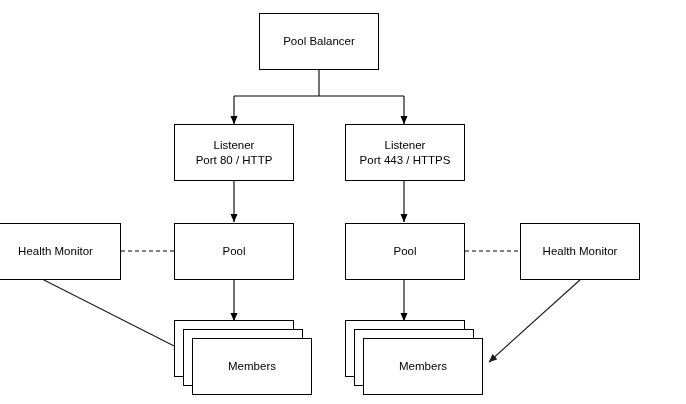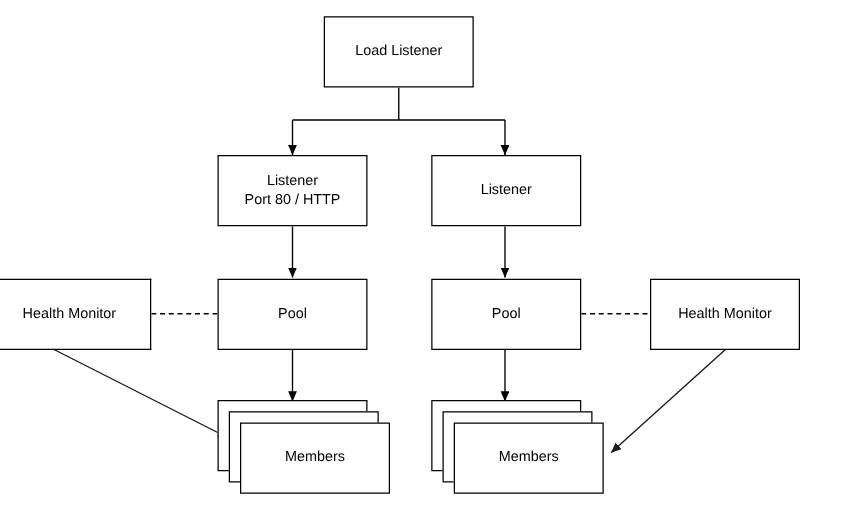--- a/index.html
+++ b/index.html
@@ -65,30 +65,31 @@
     <path class="solid" d="M404,280 L404,321" marker-end="url(#arrow)"></path>
 
     <path class="dashed" d="M121,251 L174,251"></path>
     <path class="dashed" d="M465,251 L520,251"></path>
 
     <path class="diag" d="M42,279 L182,350" marker-end="url(#arrowdiag)"></path>
     <path class="diag" d="M581,279 L489,362" marker-end="url(#arrowdiag)"></path>
   </svg>
 
   <div class="node" style="left:259px;top:13px;width:120px;height:57px;">
-    <span>Load Listener</span>
+    <span>Pool Balancer</span>
   </div>
 
   <div class="node" style="left:174px;top:124px;width:120px;height:57px;">
     <span>Listener</span>
     <span class="line2">Port 80 / HTTP</span>
   </div>
 
   <div class="node" style="left:345px;top:124px;width:120px;height:57px;">
     <span>Listener</span>
+    <span class="line2">Port 443 / HTTPS</span>
   </div>
 
   <div class="node" style="left:174px;top:223px;width:120px;height:57px;">
     <span>Pool</span>
   </div>
 
   <div class="node" style="left:345px;top:223px;width:120px;height:57px;">
     <span>Pool</span>
   </div>
 

